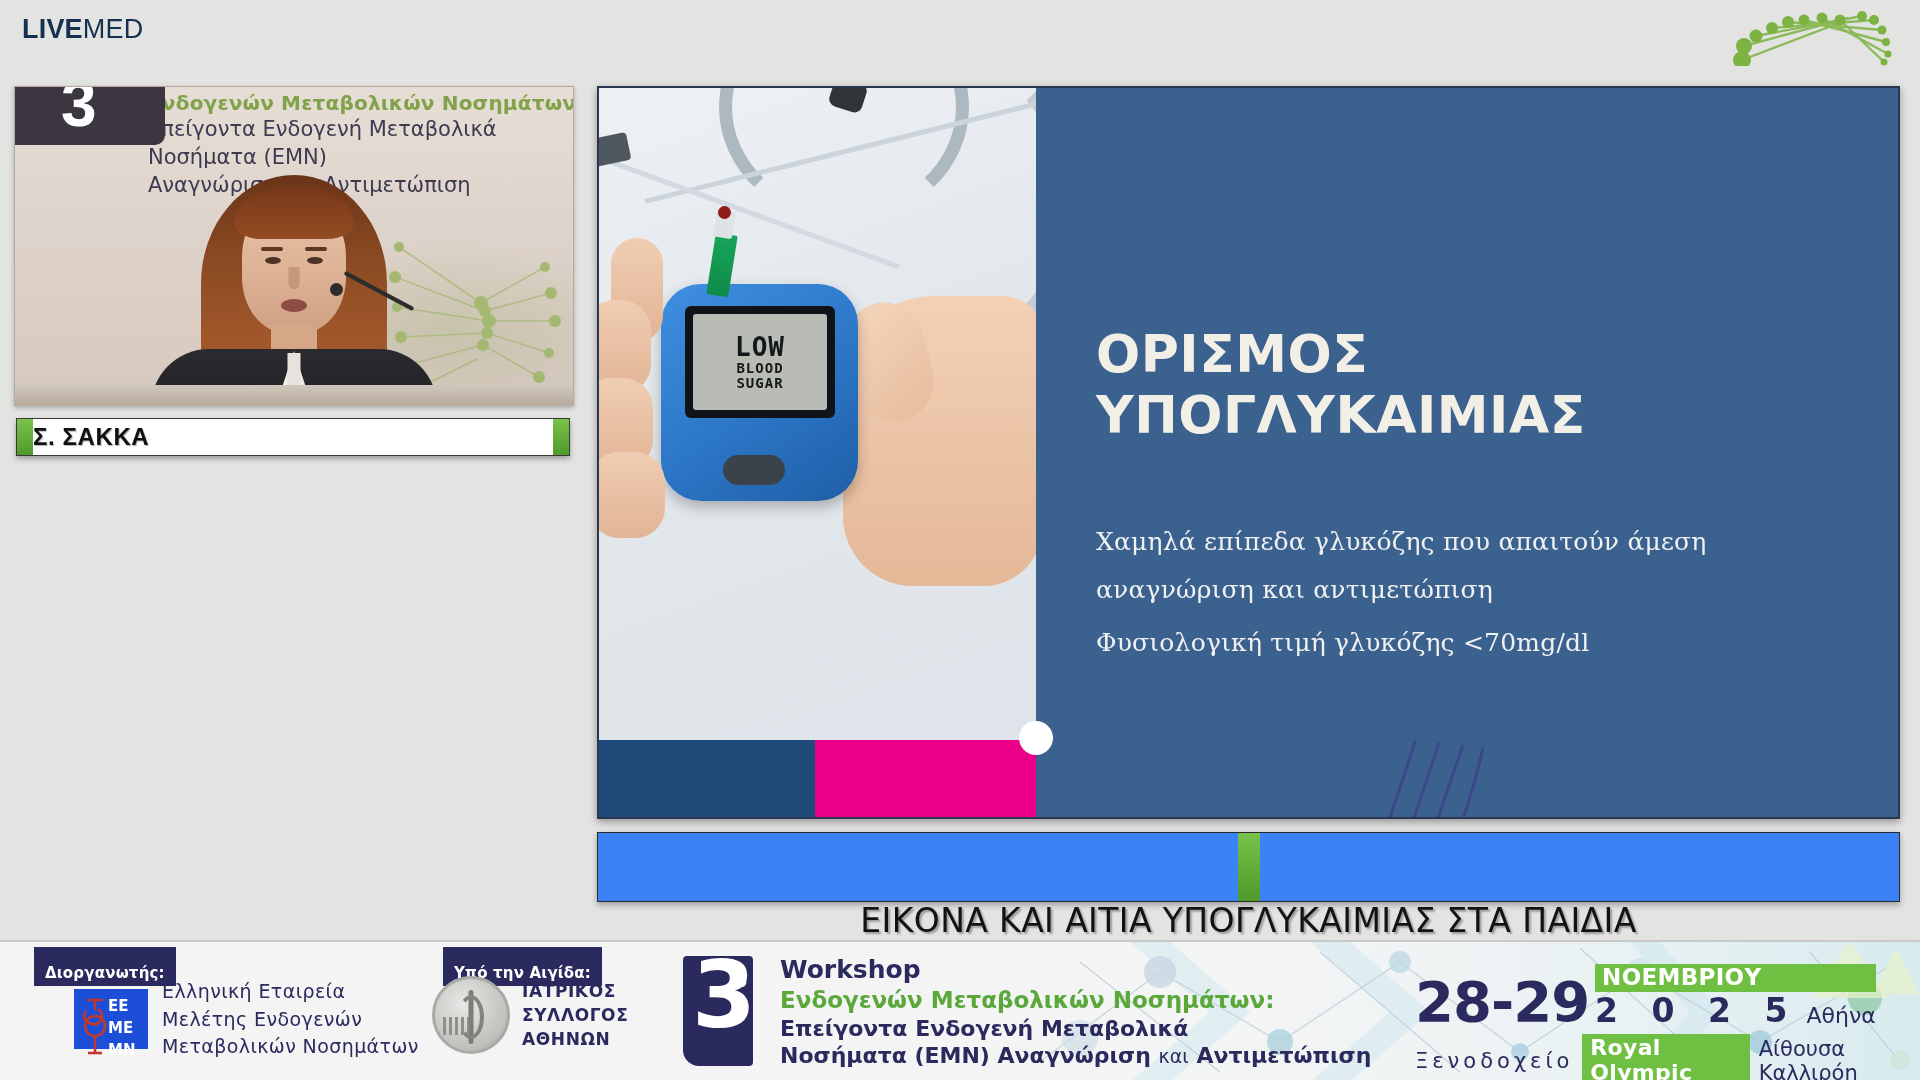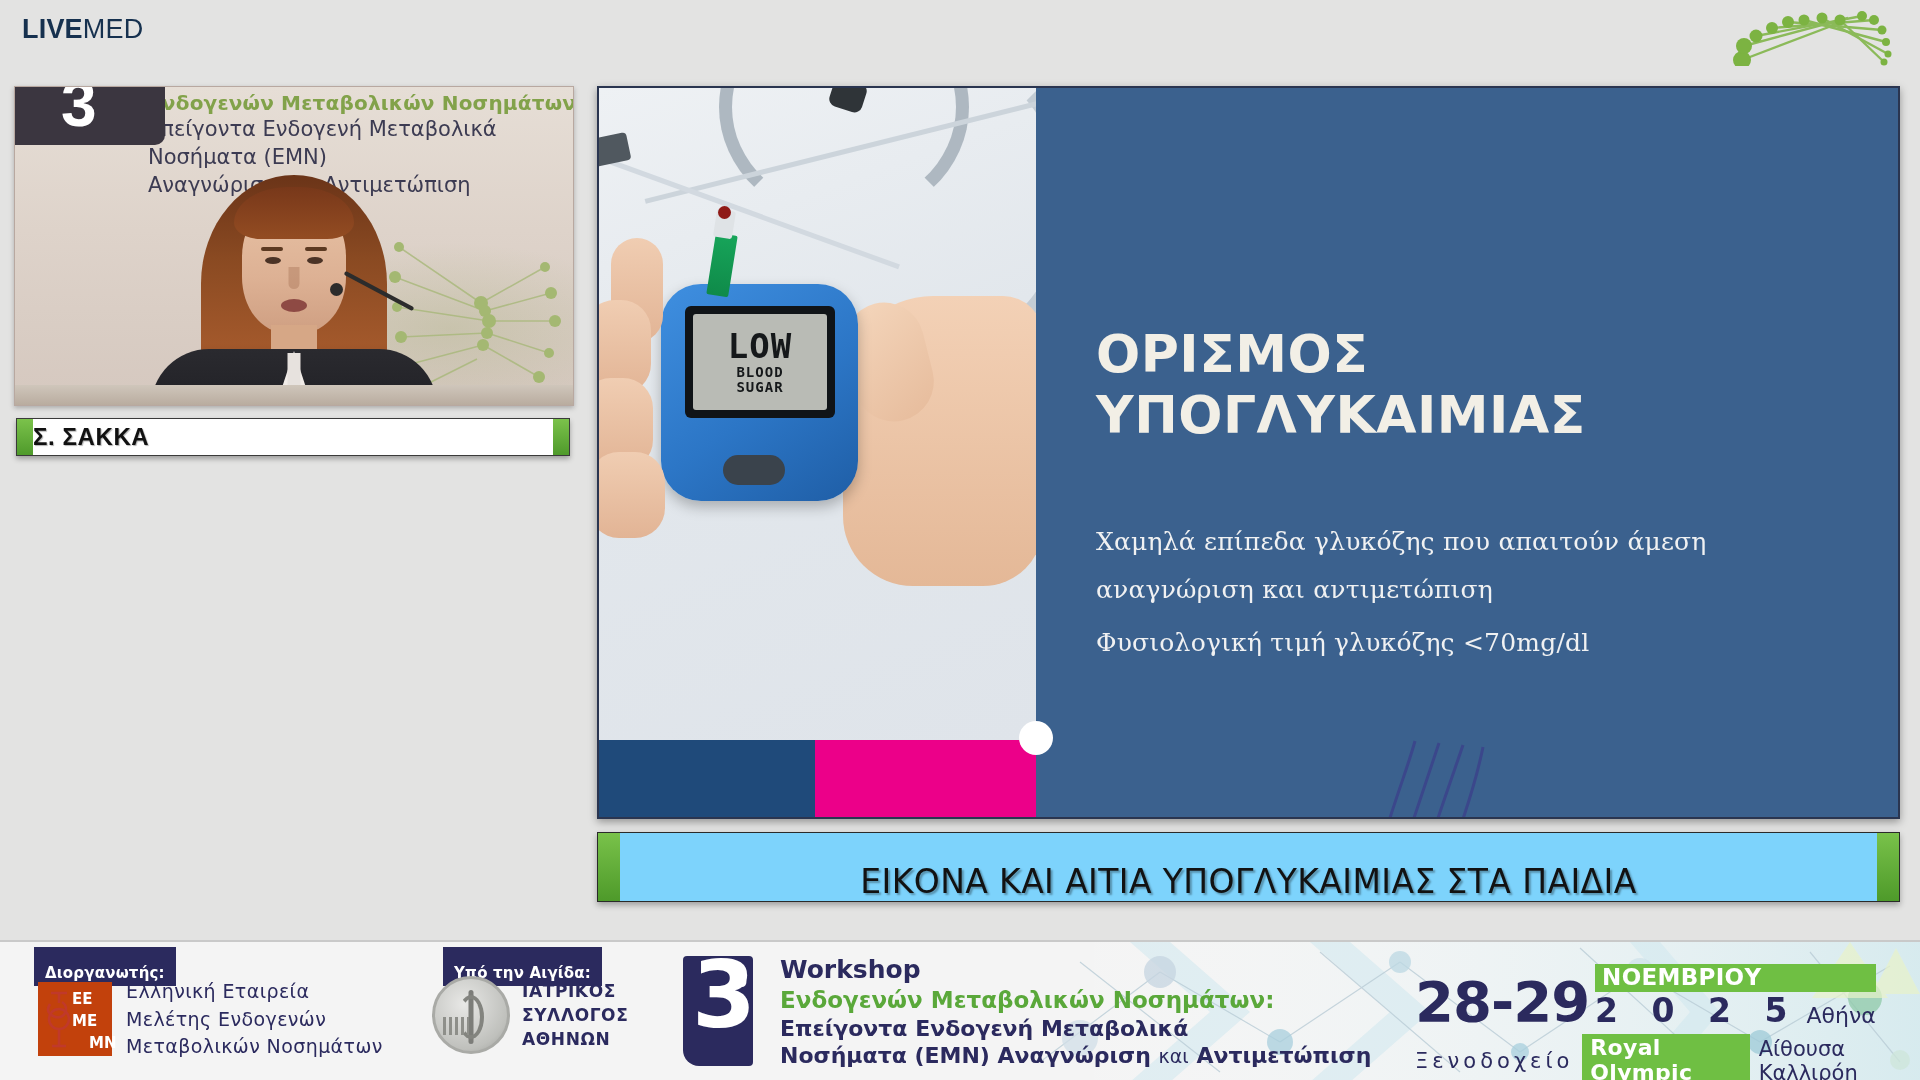--- a/index.html
+++ b/index.html
@@ -146,21 +146,21 @@
   #meter-screen-frame {
     position:absolute; left:24px; top:22px; width:150px; height:112px;
     background:#101418; border-radius:6px;
   }
   #meter-screen {
     position:absolute; left:8px; top:8px; width:134px; height:96px;
     background:#b9bbb5; border-radius:3px;
     display:flex; flex-direction:column; align-items:center; justify-content:center;
     font-family:"DejaVu Sans Mono", monospace; color:#15181a; line-height:1.05;
   }
-  #meter-screen .l1 { font-size:34px; font-weight:700; letter-spacing:1px; }
+  #meter-screen .l1 { font-size:26px; font-weight:700; letter-spacing:1px; }
   #meter-screen .l2 { font-size:14px; font-weight:700; letter-spacing:1px; }
   #meter-screen .l3 { font-size:14px; font-weight:700; letter-spacing:1px; }
   #meter-btn { position:absolute; left:62px; bottom:16px; width:62px; height:30px; background:#3a434c; border-radius:15px; }
   #strip { position:absolute; left:112px; top:146px; width:22px; height:62px; background:linear-gradient(180deg,#17a55a,#0f8a49); border-radius:2px; transform:rotate(9deg); }
   #strip-tip { position:absolute; left:116px; top:122px; width:19px; height:28px; background:#dfe3e6; border-radius:3px; transform:rotate(9deg); }
   #blood { position:absolute; left:119px; top:118px; width:13px; height:13px; background:#8f1a17; border-radius:50%; }
 
   .finger { position:absolute; background:linear-gradient(180deg,#f0cdb2,#e2b495); border-radius:30px; }
   #hand-left { position:absolute; left:-58px; top:150px; width:150px; height:300px; }
   #hand-right{ position:absolute; left:244px; top:208px; width:200px; height:290px;
@@ -184,23 +184,23 @@
     font-size:25px; color:#f0f1f2; letter-spacing:.2px;
   }
   #sb1 { top:430px; width:760px; line-height:1.9; }
   #sb2 { top:540px; }
 
   #squiggle { position:absolute; left:780px; bottom:-6px; width:150px; height:90px; }
 
   
   #caption-bar {
     position:absolute; left:597px; top:832px; width:1303px; height:70px;
-    background:#7dd3fc; border:1px solid #2a2a2a;
+    background:#3b82f6; border:1px solid #2a2a2a;
     box-shadow:0 3px 6px rgba(0,0,0,.3);
-    display:flex; align-items:flex-end;
+    display:flex; align-items:center;flex-direction:column;
   }
   .caption-accent { width:22px; height:100%; background:linear-gradient(180deg,#79c24a,#4e9a2a); flex:0 0 auto; }
   #caption-text {
     flex:1; text-align:center; font-size:33px; color:#121212;
     font-family:"DejaVu Sans",sans-serif; letter-spacing:.4px;
     text-shadow:2px 2px 2px rgba(0,0,0,.32);
   }
 
   
   #footer {
@@ -212,21 +212,21 @@
   .tag-pill {
     position:absolute; background:#2b2a5e; color:#fff;
     font-size:15px; font-weight:700; padding:17px 11px 4px;
     font-family:"DejaVu Sans",sans-serif; letter-spacing:.2px;
   }
   #org-tag   { left:34px;  top:5px; }
   #aegis-tag { left:443px; top:5px; }
 
   #org-block { position:absolute; left:38px; top:36px; display:flex; align-items:center; gap:14px; }
   #eemmn-logo {
-    width:74px; height:74px; background:#c2410c; position:relative; flex:0 0 auto;
+    width:74px; height:60px; background:#1d4ed8; position:relative; flex:0 0 auto;margin-left:36px;
   }
   #eemmn-logo .txt {
     position:absolute; color:#fff; font-size:15px; font-weight:700;
     font-family:"DejaVu Sans",sans-serif; letter-spacing:0;
   }
   #org-name {
     font-size:19px; color:#2b2a5e; line-height:1.45;
     font-family:"DejaVu Sans",sans-serif; letter-spacing:.4px;
   }
 
@@ -499,21 +499,21 @@
   <div id="org-block">
     <div id="eemmn-logo">
       <svg width="74" height="74" viewBox="0 0 74 74" style="position:absolute;left:0;top:0;">
         <path d="M13 11 h16 M21 11 v10 M12 22 q-5 8 3 12 q8 4 12 -3 q3 -7 -3 -11" stroke="#c0392b" stroke-width="2.6" fill="none"></path>
         <circle cx="21" cy="37" r="10" stroke="#c0392b" stroke-width="2.6" fill="none"></circle>
         <path d="M21 47 v17" stroke="#c0392b" stroke-width="2.6" fill="none"></path>
         <path d="M14 64 h14" stroke="#c0392b" stroke-width="2.6" fill="none"></path>
       </svg>
       <span class="txt" style="left:34px;top:8px;">ΕΕ</span>
       <span class="txt" style="left:34px;top:30px;">ΜΕ</span>
-      <span class="txt" style="left:51px;top:52px;text-align:center;">ΜΝ</span>
+      <span class="txt" style="left:34px;top:52px;text-align:center;">ΜΝ</span>
     </div>
     <div id="org-name">
       <div>Ελληνική Εταιρεία</div>
       <div>Μελέτης  Ενδογενών</div>
       <div>Μεταβολικών Νοσημάτων</div>
     </div>
   </div>
 
   <div id="aegis-block">
     <div id="isa-seal">

